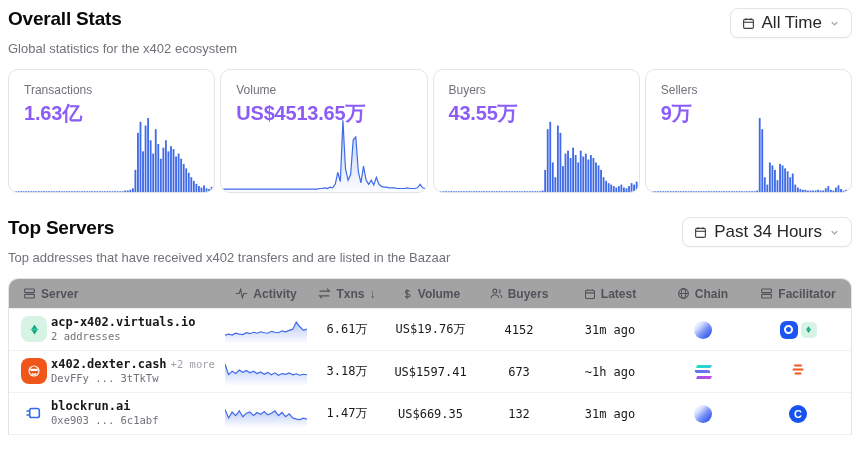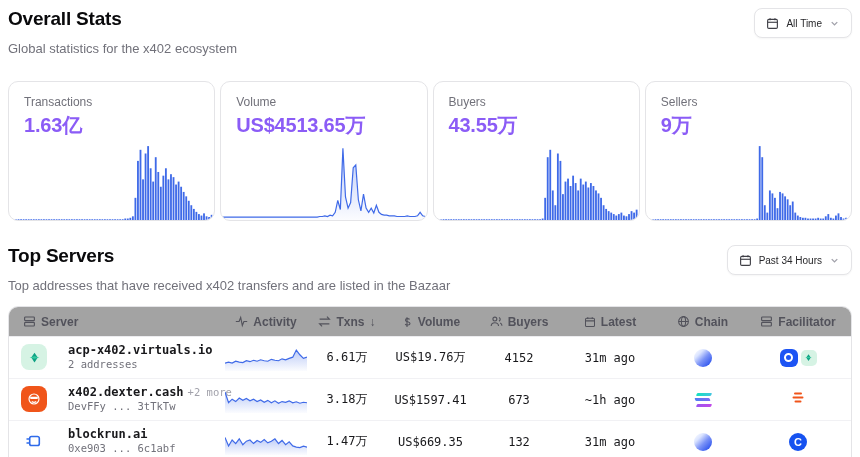--- a/index.html
+++ b/index.html
@@ -6,45 +6,45 @@
   html,body { width:860px; height:457px; overflow:hidden; background:#ffffff;
     font-family:"Liberation Sans", sans-serif; color:#18181b; }
   .page { padding:8px 8px 0 8px; }
 
   
   .sec-head { display:flex; justify-content:space-between; align-items:flex-start; }
   .sec-title { font-size:19px; font-weight:700; letter-spacing:-0.2px; color:#09090b; }
   .sec-sub { font-size:13px; color:#71717a; margin-top:11px; }
   .time-btn { display:flex; align-items:center; gap:7px; background:#fff;
     border:1px solid #e4e4e7; border-radius:8px; height:30px; padding:0 11px;
-    font-size:10px; font-weight:500; color:#27272a; cursor:pointer;
+    font-size:17px; font-weight:500; color:#27272a; cursor:pointer;
     box-shadow:0 1px 2px rgba(0,0,0,0.04); white-space:nowrap; }
   .time-btn svg { display:block; }
 
   
   .cards { display:grid; grid-template-columns:repeat(4,1fr); gap:5px; margin-top:13px; }
-  .card { position:relative; height:140px; border:1px solid #e4e4e7; border-radius:10px;
-    background:#fff; overflow:hidden;margin-top:12px; }
+  .card { position:relative; height:124px; border:1px solid #e4e4e7; border-radius:10px;
+    background:#fff; overflow:hidden; }
   .card-label { font-size:12px; color:#71717a; margin:13px 15px 0; }
   .card-value { font-size:20px; font-weight:700; color:#8b5cf6; margin:3px 15px 0; letter-spacing:-0.2px; }
   .card-chart { position:absolute; left:1px; right:1px; bottom:0; height:76px; }
 
   
   .servers { margin-top:24px; }
   .tbl { margin-top:13px; border:1px solid #e4e4e7; border-bottom:none;
     border-radius:10px 10px 0 0; overflow:hidden; }
   .tr { display:grid; grid-template-columns:212px 90px 72px 95px 82px 100px 85px 1fr; align-items:center; }
   .thead { background:#a3a3a3; height:30px; border-bottom:1px solid #ececef; }
   .th { display:flex; align-items:center; justify-content:center; gap:5px;
     font-size:12px; font-weight:700; color:#52525b; }
   .th:first-child { justify-content:flex-start; padding-left:14px; }
   .th svg { display:block; }
   .sort-dir { color:#52525b; font-size:12px; }
   .row { height:42px; border-bottom:1px solid #f1f1f4; background:#fff; }
-  .srv-cell { display:flex; align-items:center; gap:21px; padding-left:12px; }
+  .srv-cell { display:flex; align-items:center; gap:4px; padding-left:12px; }
   .avatar { width:26px; height:26px; border-radius:8px; display:flex;
     align-items:center; justify-content:center; flex:0 0 auto; }
   .mono { font-family:"DejaVu Sans Mono", monospace; }
   .srv-name { font-size:12px; font-weight:700; color:#18181b; line-height:1.3; white-space:nowrap; }
   .srv-badge { font-size:10.5px; font-weight:400; color:#a1a1aa; margin-left:4px; }
   .srv-sub { font-size:10.5px; color:#71717a; line-height:1.3; }
   .cell { display:flex; align-items:center; justify-content:center;
     font-size:12px; color:#18181b; }
   .spark { width:82px; height:26px; margin:0 auto; }
   .fac-group { display:flex; align-items:center; gap:3px; }

